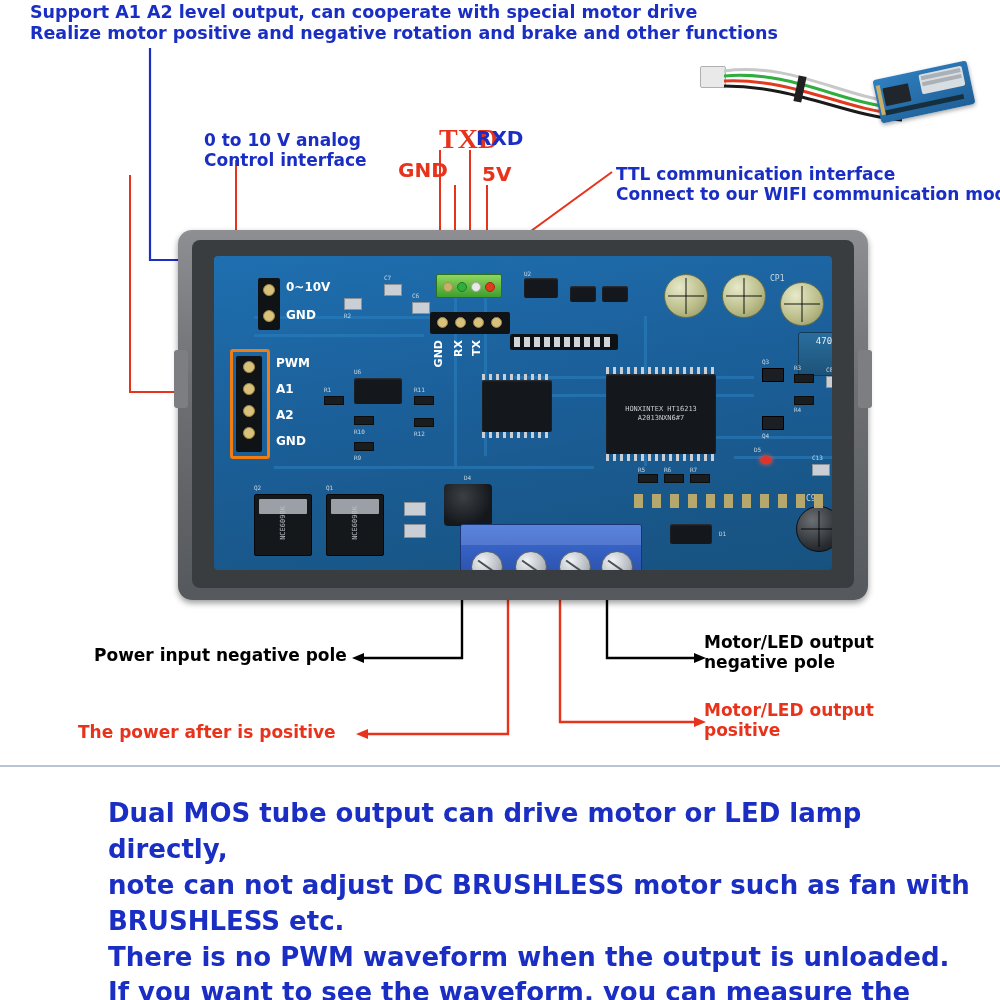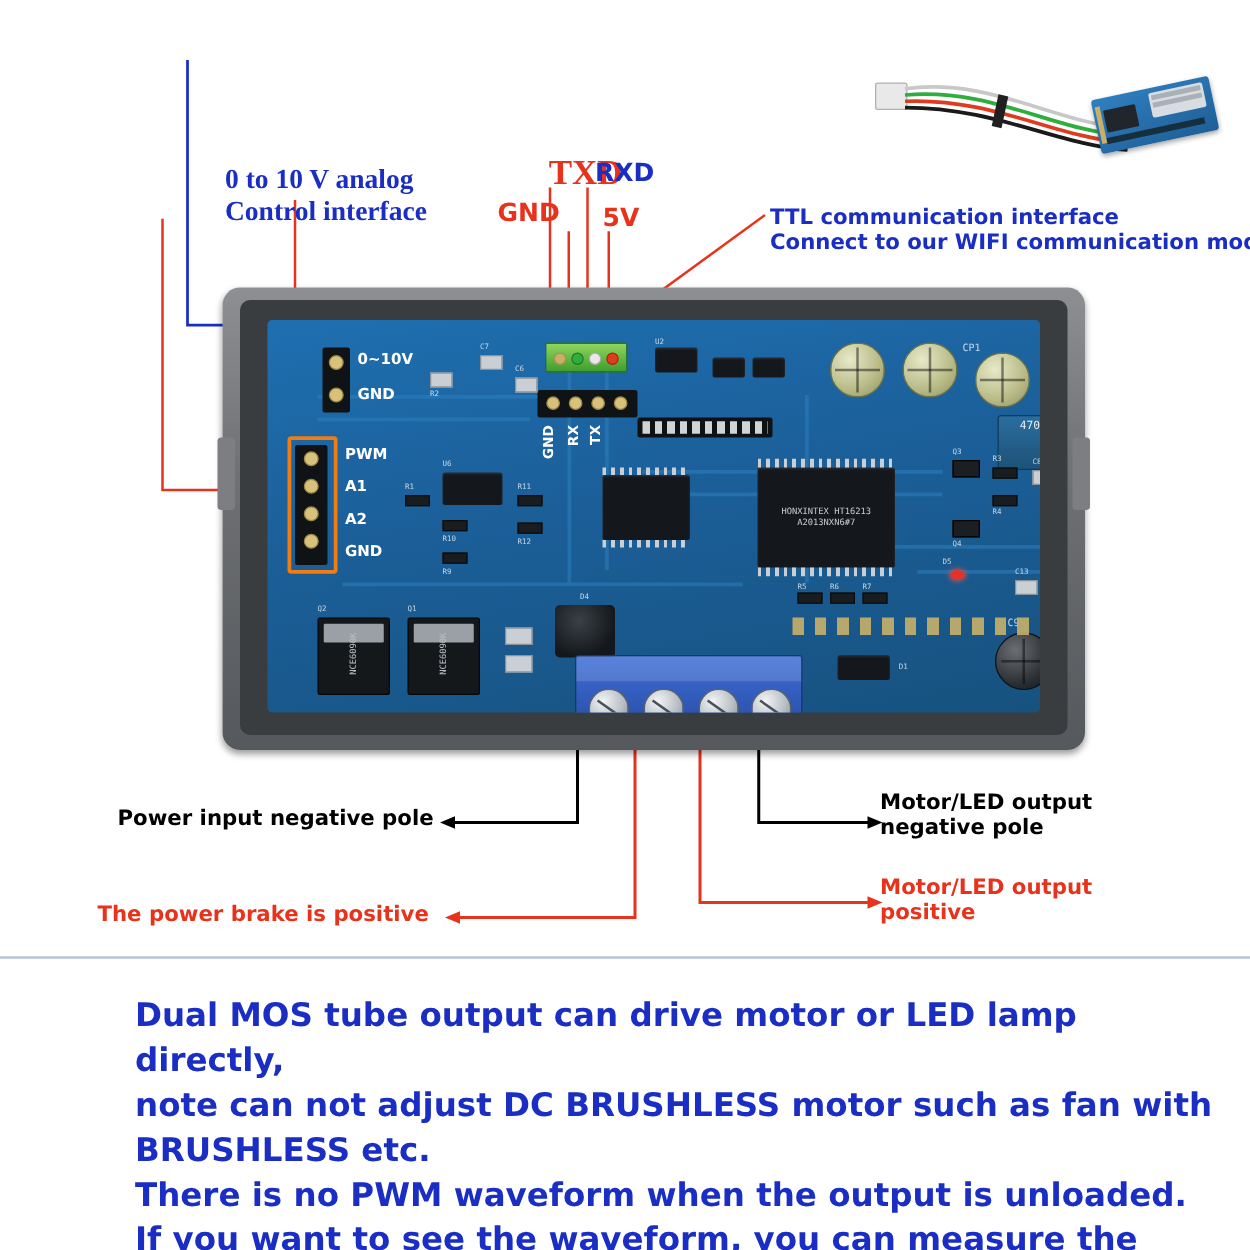--- a/index.html
+++ b/index.html
@@ -123,20 +123,22 @@
   #bottom-text {
     position:absolute; left:108px; top:6px; right:20px;
     color:#1a2ec4; font-size:26px; font-weight:600; line-height:1.38; white-space:pre-wrap;margin-top:23px;
   }
 </style>
 </head>
 <body>
 
 <div class="canvas">
 
+  <div class="lbl" id="top-note">Support A1 A2 level output, can cooperate with special motor drive
+Realize motor positive and negative rotation and brake and other functions</div>
 
   <svg class="lines" viewBox="0 0 1000 1000">
 
     <path d="M150,48 L150,260 L228,260" stroke="#1a2ec4" stroke-width="2.2" fill="none"></path>
     <polygon points="228,260 218,255 218,265" fill="#1a2ec4"></polygon>
 
     <path d="M236,160 L236,262" stroke="#e8331c" stroke-width="2" fill="none"></path>
     <polygon points="236,268 231,256 241,256" fill="#e8331c"></polygon>
 
     <path d="M130,175 L130,392 L222,392" stroke="#e8331c" stroke-width="2" fill="none"></path>
@@ -160,33 +162,33 @@
     <path d="M607,560 L607,658 L700,658" stroke="#000000" stroke-width="2.4" fill="none"></path>
     <polygon points="706,658 694,653 694,663" fill="#000000"></polygon>
 
     <path d="M508,560 L508,734 L362,734" stroke="#e8331c" stroke-width="2.4" fill="none"></path>
     <polygon points="356,734 368,729 368,739" fill="#e8331c"></polygon>
 
     <path d="M560,560 L560,722 L700,722" stroke="#e8331c" stroke-width="2.4" fill="none"></path>
     <polygon points="706,722 694,717 694,727" fill="#e8331c"></polygon>
   </svg>
 
-  <div class="lbl blue" style="left:180px; top:130px; font-size:22px;font-family:Liberation Serif, serif;">0 to 10 V analog
+  <div class="lbl blue" style="left:204px; top:130px; font-size:17px;">0 to 10 V analog
 Control interface</div>
 
   <div class="lbl red" style="left:439px; top:122px; font-size:28px;font-family:Liberation Serif, serif;">TXD</div>
   <div class="lbl blue" style="left:476px; top:126px; font-size:20px;">RXD</div>
   <div class="lbl red" style="left:398px; top:158px; font-size:20px;">GND</div>
   <div class="lbl red" style="left:482px; top:162px; font-size:20px;">5V</div>
 
   <div class="lbl blue" style="left:616px; top:164px; font-size:17px;">TTL communication interface
 Connect to our WIFI communication module</div>
 
   <div class="lbl black" style="left:94px; top:645px; font-size:17px;">Power input negative pole</div>
-  <div class="lbl red" style="left:78px; top:722px; font-size:17px;">The power brake is positive</div>
+  <div class="lbl red" style="left:78px; top:722px; font-size:17px;">The power after is positive</div>
   <div class="lbl black" style="left:704px; top:632px; font-size:17px;">Motor/LED output
 negative pole</div>
   <div class="lbl red" style="left:704px; top:700px; font-size:17px;">Motor/LED output
 positive</div>
 
   <div id="wifi-module">
 
     <div style="position:absolute; left:0px; top:6px; width:26px; height:22px; background:#e9e9e9; border:1px solid #b0b0b0; border-radius:2px;"></div>
 
     <svg width="270" height="90" style="position:absolute; left:0; top:0;">

